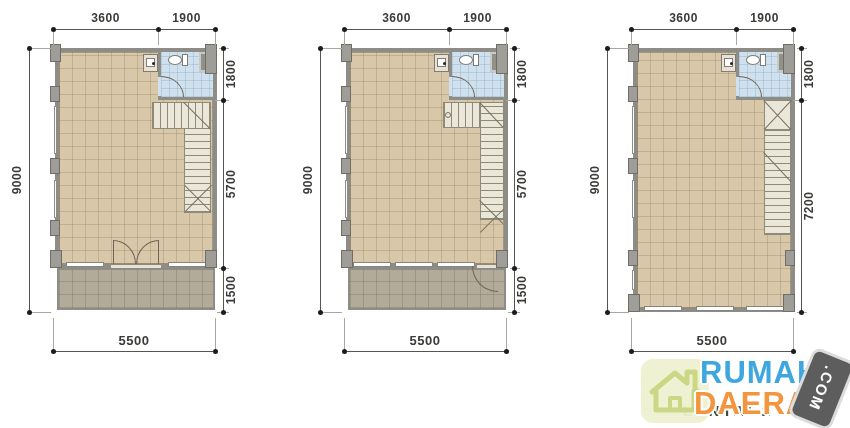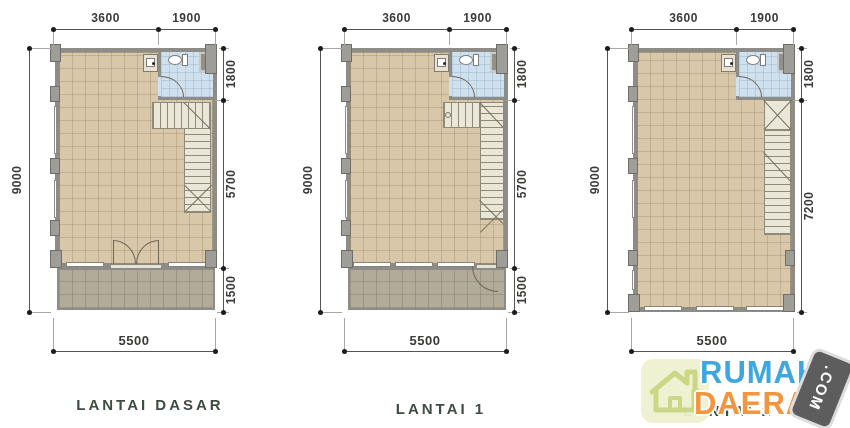--- a/index.html
+++ b/index.html
@@ -115,21 +115,20 @@
     <div class="a dimt vlab" style="left:202px;top:177px;">5700</div>
     <div class="a dimt vlab" style="left:202px;top:283px;">1500</div>
 
     <div class="a lineh" style="left:53px;top:351px;width:162px;"></div>
     <div class="a ext" style="left:53px;top:318px;width:1px;height:33px;"></div>
     <div class="a ext" style="left:215px;top:318px;width:1px;height:33px;"></div>
     <div class="a dot" style="left:51px;top:349px;"></div>
       <div class="a dot" style="left:213px;top:349px;"></div>
     <div class="a dimt" style="left:53px;top:334px;width:162px;font-size:13px;">5500</div>
 
-    <div class="a flabel" style="left:40px;top:396px;width:220px;">LANTAI DASAR</div>
   </div>
 
   <div class="plan" style="left:291px;">
     <div class="a bld floor" style="left:55px;top:48px;width:162px;height:220px;"></div>
     <div class="a terr" style="left:57px;top:268px;width:158px;height:42px;"></div>
     <div class="a bath" style="left:158px;top:52px;width:55px;height:48px;"></div>
     <div class="a" style="left:158px;top:77px;width:3px;height:19px;background:#cfe1ee;"></div>
     <div class="a arc" style="left:161px;top:76px;width:23px;height:21px;border-top-width:1.5px;border-right-width:1.5px;border-top-right-radius:100% 100%;"></div>
     <div class="a fixt" style="left:143px;top:54px;width:15px;height:18px;background:#e9e2d2;"></div>
     <div class="a fixt" style="left:146px;top:58px;width:9px;height:9px;"></div>
@@ -190,21 +189,20 @@
     <div class="a dimt vlab" style="left:202px;top:67px;">1800</div>
     <div class="a dimt vlab" style="left:202px;top:177px;">5700</div>
     <div class="a dimt vlab" style="left:202px;top:283px;">1500</div>
 
     <div class="a lineh" style="left:53px;top:351px;width:162px;"></div>
     <div class="a ext" style="left:53px;top:318px;width:1px;height:33px;"></div>
     <div class="a ext" style="left:215px;top:318px;width:1px;height:33px;"></div>
     <div class="a dot" style="left:51px;top:349px;"></div>
       <div class="a dot" style="left:213px;top:349px;"></div>
     <div class="a dimt" style="left:53px;top:334px;width:162px;font-size:13px;">5500</div>
-    <div class="a flabel" style="left:40px;top:400px;width:220px;">LANTAI 1</div>
   </div>
 
   <div class="plan" style="left:578px;">
     <div class="a bld floor" style="left:55px;top:48px;width:162px;height:264px;"></div>
     <div class="a bath" style="left:158px;top:52px;width:55px;height:48px;"></div>
     <div class="a" style="left:158px;top:77px;width:3px;height:19px;background:#cfe1ee;"></div>
     <div class="a arc" style="left:161px;top:76px;width:23px;height:21px;border-top-width:1.5px;border-right-width:1.5px;border-top-right-radius:100% 100%;"></div>
     <div class="a fixt" style="left:143px;top:54px;width:15px;height:18px;background:#e9e2d2;"></div>
     <div class="a fixt" style="left:146px;top:58px;width:9px;height:9px;"></div>
     <div class="a" style="left:152px;top:62px;width:3px;height:3px;background:#222;border-radius:50%;"></div>

